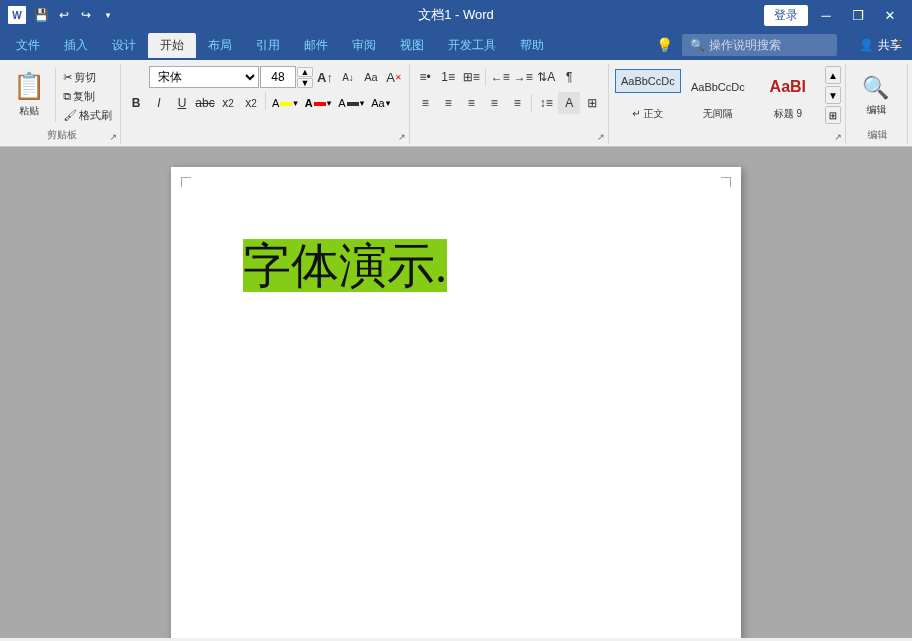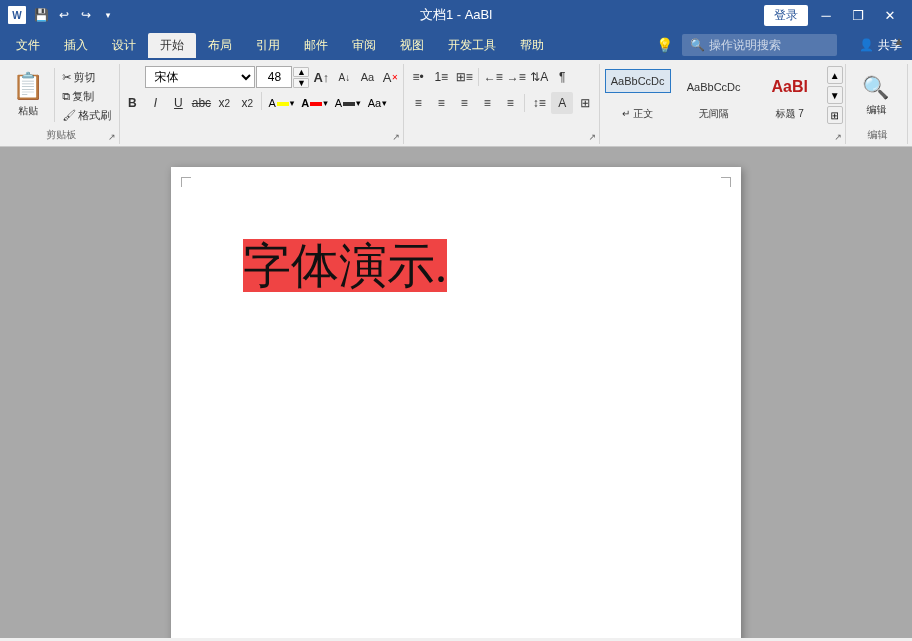--- a/index.html
+++ b/index.html
@@ -44,21 +44,21 @@
     
     #menu-tabs {
       display: flex;
       align-items: center;
       height: 30px;
       padding: 0 4px;
       gap: 0;
     }
     .menu-tab {
       padding: 4px 12px;
-      color: #fef9c3;
+      color: #7dd3fc;
       font-size: 12px;
       cursor: pointer;
       border-radius: 2px 2px 0 0;
     }
     .menu-tab.active { background: #f0f0f0; color: #333; }
 
     
     #ribbon-content {
       background: #f0f0f0;
       border-bottom: 1px solid #c8c8c8;
@@ -203,21 +203,21 @@
       display: flex;
       align-items: center;
       gap: 1px;
       margin-bottom: 2px;
     }
 
     
     .styles-gallery {
       display: flex;
       align-items: flex-start;
-      gap: 6px;
+      gap: 0;
     }
     .style-item {
       display: flex;
       flex-direction: column;
       align-items: center;
       width: 70px;
       height: 58px;
       border: 1px solid transparent;
       cursor: pointer;
       border-radius: 2px;
@@ -334,21 +334,21 @@
     .doc-corner-mark {
       position: absolute;
       width: 10px;
       height: 10px;
       border-color: #aaa;
     }
     .corner-tl { top: 10px; left: 10px; border-top: 1px solid #aaa; border-left: 1px solid #aaa; }
     .corner-tr { top: 10px; right: 10px; border-top: 1px solid #aaa; border-right: 1px solid #aaa; }
 
     .selected-text-block {
-      background: #ef4444;
+      background: #84cc16;
       display: inline;
       font-size: 48px;
       font-family: '宋体', 'SimSun', serif;
       color: #111;
       line-height: 1.2;
       cursor: text;
     }
 
     
     .vdivider {
@@ -399,21 +399,21 @@
     <div class="title-icon" style="background:#fff;color:#2b579a;font-weight:bold;font-size:10px;border-radius:1px;width:18px;height:18px;">W</div>
     <div class="quick-access">
       <div class="qa-btn">💾</div>
       <div class="qa-btn">↩</div>
       <div class="qa-btn">↪</div>
       <div class="qa-btn" style="font-size:9px;">▾</div>
     </div>
   </div>
 
   <div id="title-bar-center">
-    <span>文档1 - AaBl</span>
+    <span>文档1 - Word</span>
   </div>
 
   <div id="title-bar-right">
     <button id="login-btn">登录</button>
     <div class="title-btn">─</div>
     <div class="title-btn">❐</div>
     <div class="title-btn close">✕</div>
   </div>
 </div>
 
@@ -559,21 +559,21 @@
             <div style="font-size:10px;margin-top:14px;">↵ 正文</div>
           </div>
 
           <div class="style-item">
             <div class="style-preview" style="font-size:11px;">AaBbCcDc</div>
             <div style="font-size:10px;margin-top:3px;">无间隔</div>
           </div>
 
           <div class="style-item">
             <div class="style-preview" style="font-size:16px;font-weight:bold;color:#b91c1c;">AaBl</div>
-            <div style="font-size:10px;margin-top:2px;">标题 7</div>
+            <div style="font-size:10px;margin-top:2px;">标题 9</div>
           </div>
         </div>
 
         <div class="styles-scroll">
           <div class="styles-scroll-btn">▲</div>
           <div class="styles-scroll-btn">▼</div>
           <div class="styles-scroll-btn">⊞</div>
         </div>
       </div>
       <div class="group-expand-btn">↗</div>

